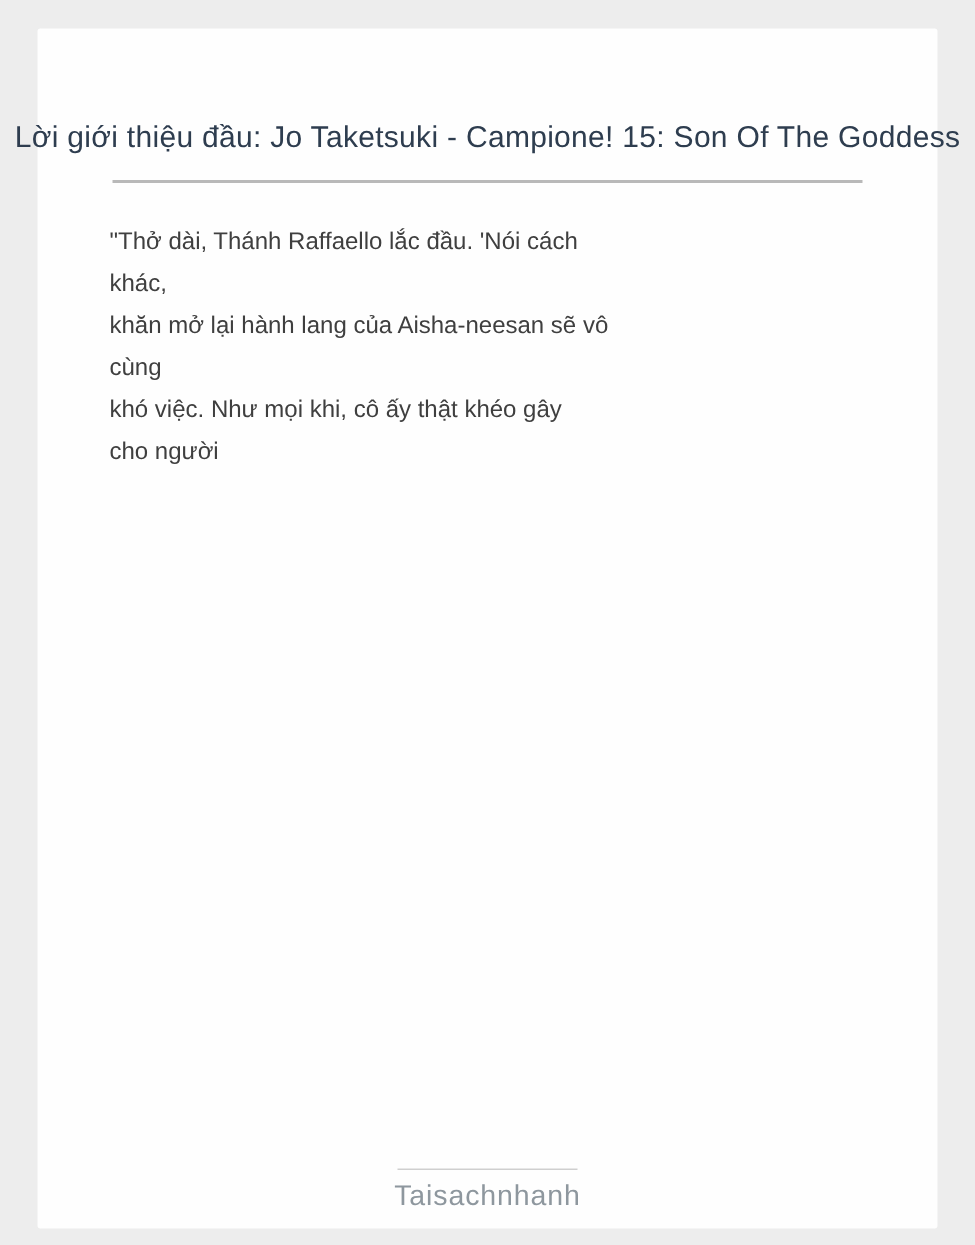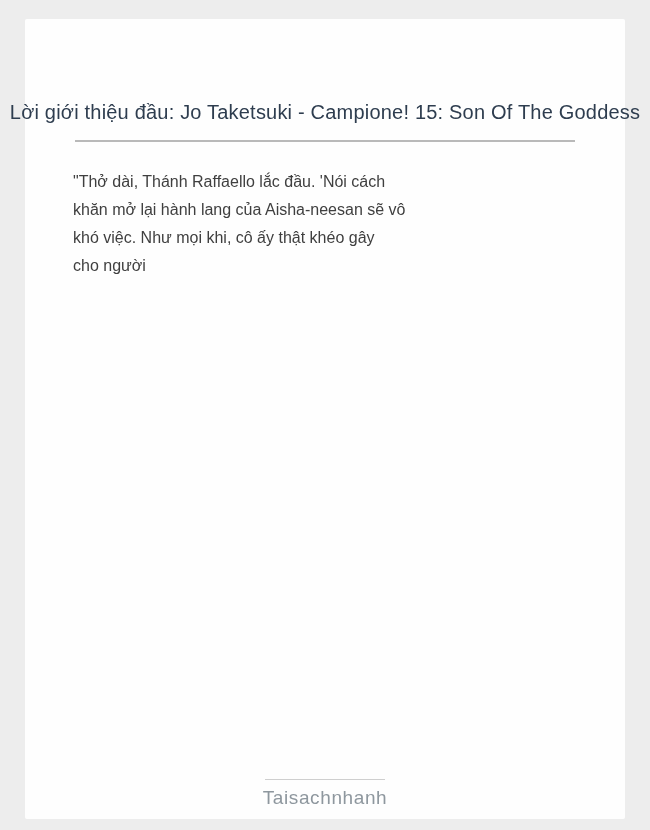--- a/index.html
+++ b/index.html
@@ -25,21 +25,21 @@
     position: relative;
     width: 600px;
     height: 800px;
     margin: 19px auto 0 auto;
     background: var(--card-bg);
     border-radius: 2px;
   }
   .title-wrap {
     display: flex;
     justify-content: center;
-    padding-top: 80px;
+    padding-top: 60px;
     overflow: visible;
   }
   .chapter-title {
     flex: 0 0 auto;
     white-space: nowrap;
     font-size: 20px;
     line-height: 26px;
     color: var(--title-color);
     letter-spacing: 0.2px;
   }
@@ -83,21 +83,23 @@
 <div class="card">
 
   <div class="title-wrap">
     <div class="chapter-title">Lời giới thiệu đầu: Jo Taketsuki - Campione! 15: Son Of The Goddess</div>
   </div>
 
   <hr class="title-rule">
 
   <div class="chapter-text">
     <div class="body-line">"Thở dài, Thánh Raffaello lắc đầu. 'Nói cách</div>
+    <div class="body-line">khác,</div>
     <div class="body-line">khăn mở lại hành lang của Aisha-neesan sẽ vô</div>
+    <div class="body-line">cùng</div>
     <div class="body-line">khó việc. Như mọi khi, cô ấy thật khéo gây</div>
     <div class="body-line">cho người</div>
   </div>
 
   <div class="footer">
     <hr class="footer-rule">
     <div class="footer-brand">Taisachnhanh</div>
   </div>
 
 </div>

